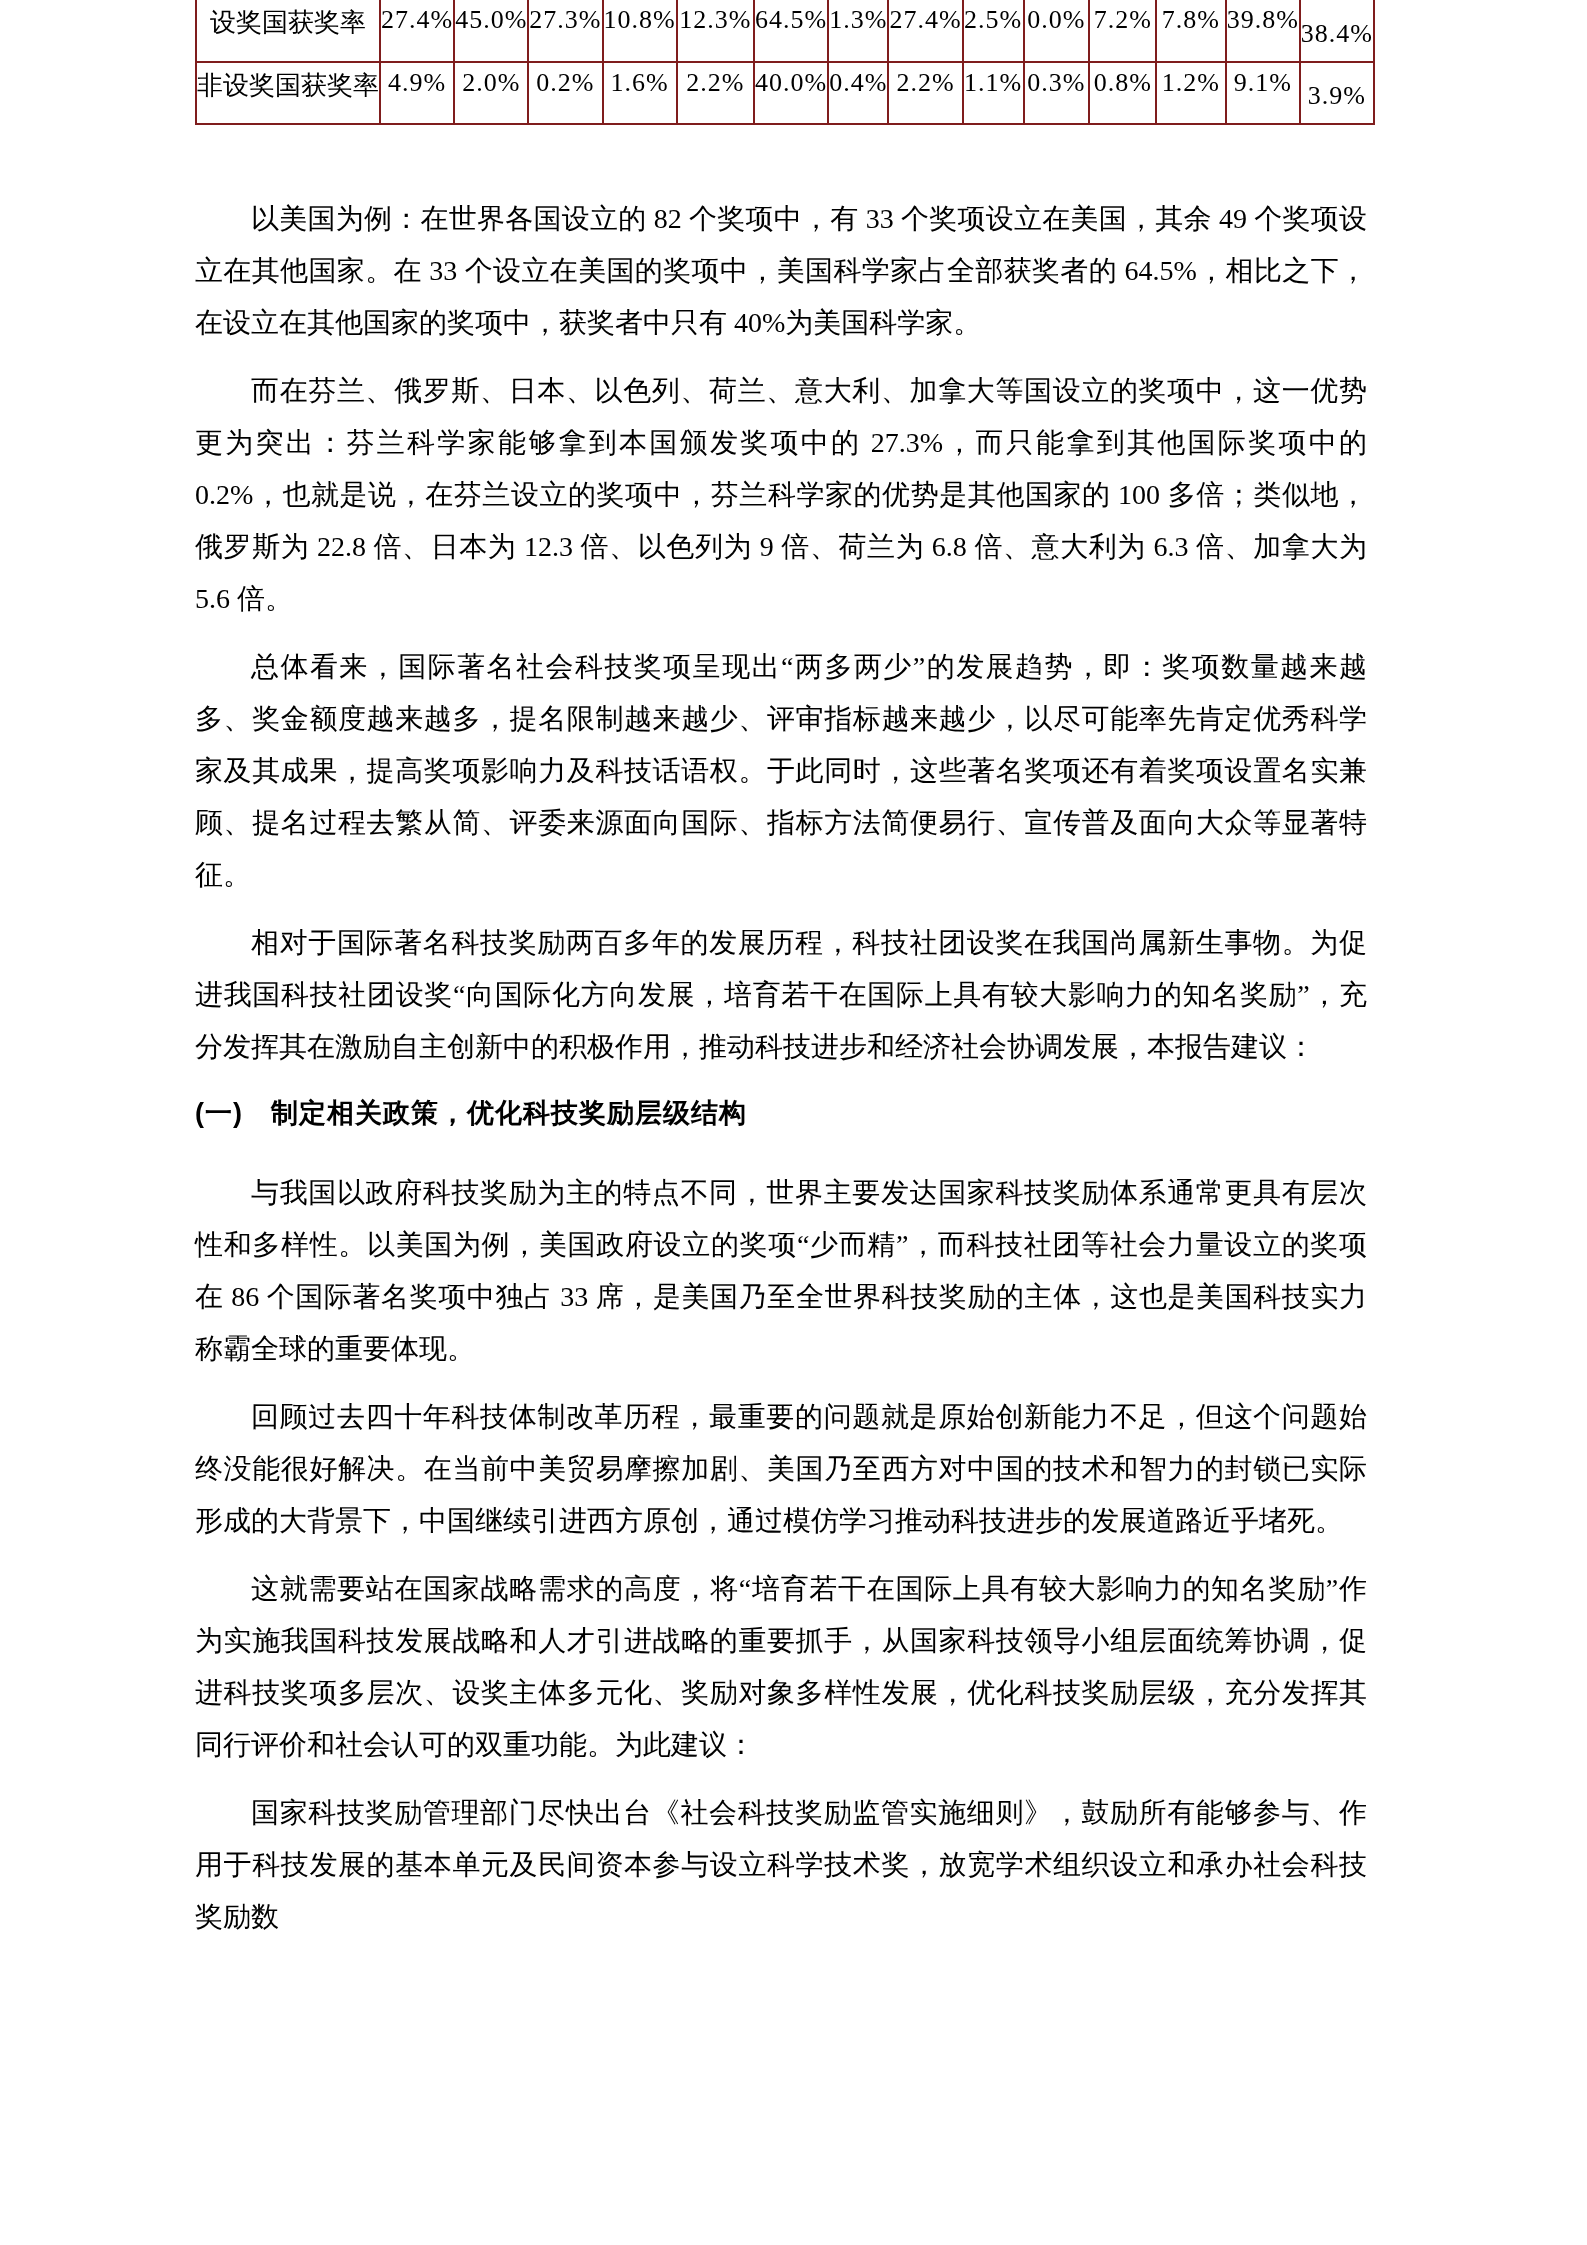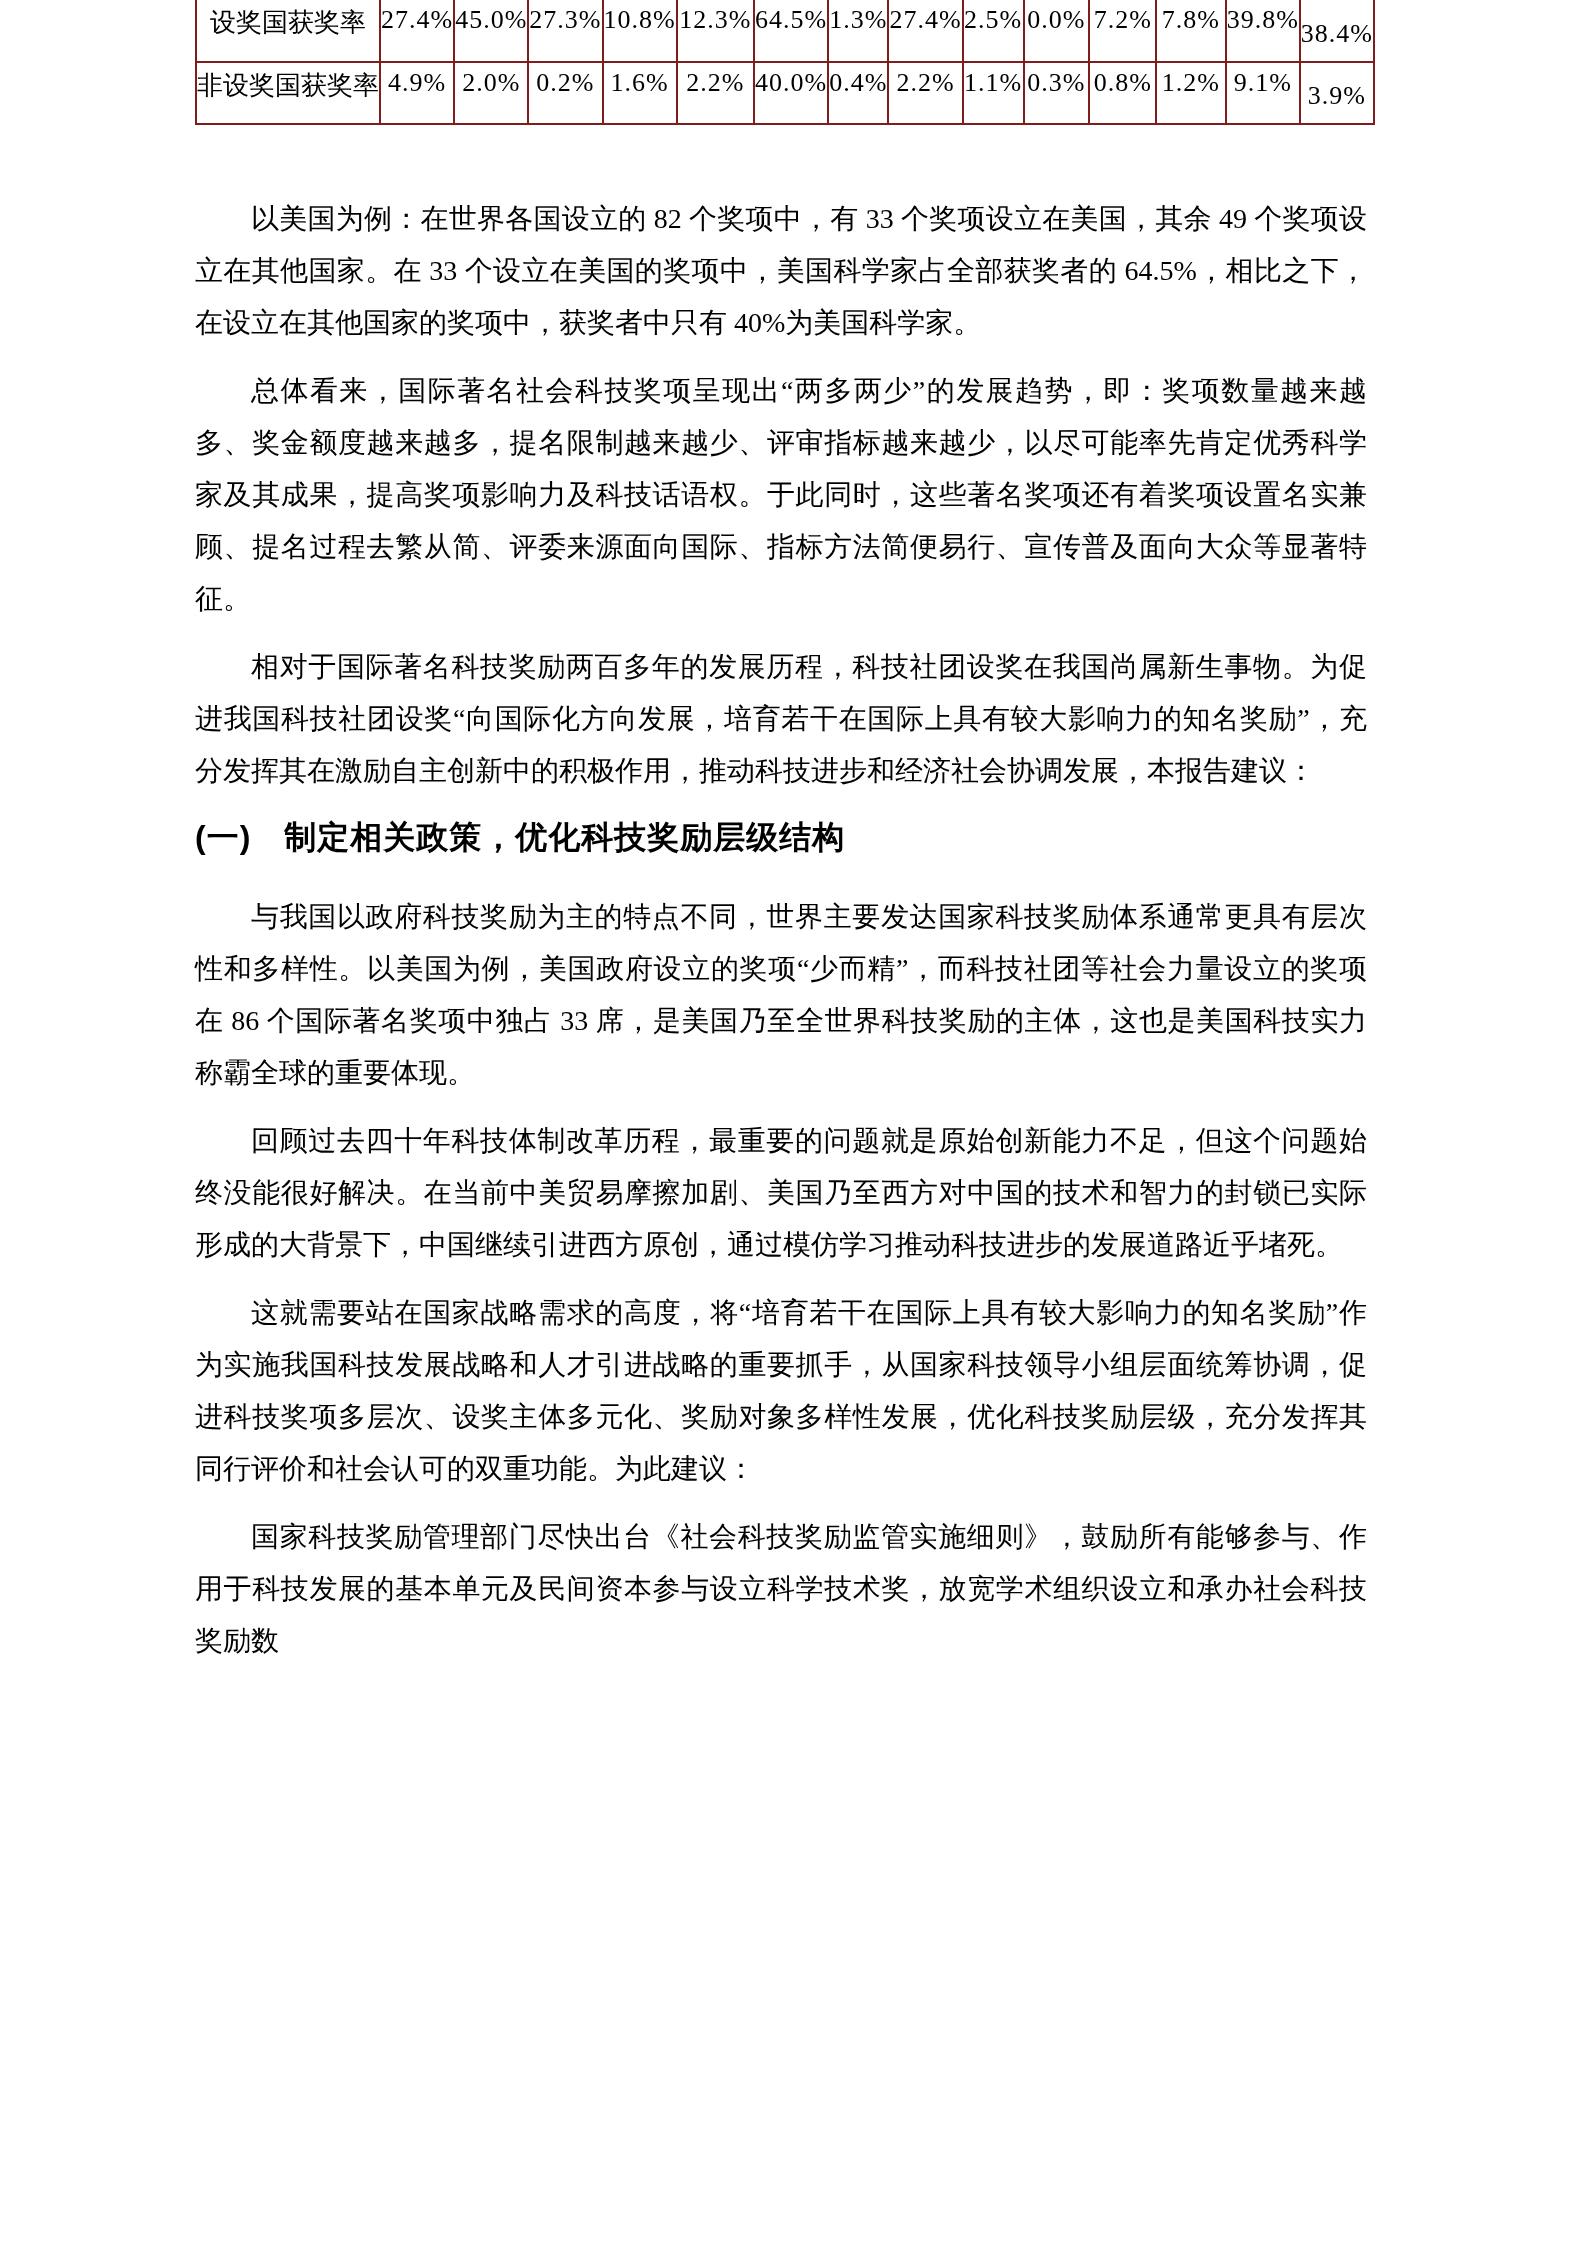--- a/index.html
+++ b/index.html
@@ -56,21 +56,21 @@
   h1.sec-heading {
     font-family: "Liberation Sans", "DejaVu Sans", sans-serif;
     font-size: 38px;
     line-height: 60px;
     font-weight: bold;
     letter-spacing: 2px;
     margin: 14px 0 80px 0;
   }
   h2.sub-heading {
     font-family: "Liberation Sans", "DejaVu Sans", sans-serif;
-    font-size: 32px;
+    font-size: 27px;
     line-height: 48px;
     font-weight: bold;
     letter-spacing: 1px;
     margin: 14px 0 30px 0;
   }
 </style>
 </head>
 <body>
 
 <div class="page">
@@ -126,20 +126,21 @@
       <td>0.8%</td>
       <td>1.2%</td>
       <td>9.1%</td>
       <td class="last-col">3.9%</td>
     </tr>
   </tbody>
     </table>
 
   <p class="body-par">以美国为例：在世界各国设立的 82 个奖项中，有 33 个奖项设立在美国，其余 49 个奖项设立在其他国家。在 33 个设立在美国的奖项中，美国科学家占全部获奖者的 64.5%，相比之下，在设立在其他国家的奖项中，获奖者中只有 40%为美国科学家。</p>
 
+  <p class="body-par">而在芬兰、俄罗斯、日本、以色列、荷兰、意大利、加拿大等国设立的奖项中，这一优势更为突出：芬兰科学家能够拿到本国颁发奖项中的 27.3%，而只能拿到其他国际奖项中的 0.2%，也就是说，在芬兰设立的奖项中，芬兰科学家的优势是其他国家的 100 多倍；类似地，俄罗斯为 22.8 倍、日本为 12.3 倍、以色列为 9 倍、荷兰为 6.8 倍、意大利为 6.3 倍、加拿大为 5.6 倍。</p>
 
 
 
   <p class="body-par">总体看来，国际著名社会科技奖项呈现出“两多两少”的发展趋势，即：奖项数量越来越多、奖金额度越来越多，提名限制越来越少、评审指标越来越少，以尽可能率先肯定优秀科学家及其成果，提高奖项影响力及科技话语权。于此同时，这些著名奖项还有着奖项设置名实兼顾、提名过程去繁从简、评委来源面向国际、指标方法简便易行、宣传普及面向大众等显著特征。</p>
 
   <p class="body-par">相对于国际著名科技奖励两百多年的发展历程，科技社团设奖在我国尚属新生事物。为促进我国科技社团设奖“向国际化方向发展，培育若干在国际上具有较大影响力的知名奖励”，充分发挥其在激励自主创新中的积极作用，推动科技进步和经济社会协调发展，本报告建议：</p>
 
   <h2 class="sub-heading">(一)　制定相关政策，优化科技奖励层级结构</h2>
 
   <p class="body-par">与我国以政府科技奖励为主的特点不同，世界主要发达国家科技奖励体系通常更具有层次性和多样性。以美国为例，美国政府设立的奖项“少而精”，而科技社团等社会力量设立的奖项在 86 个国际著名奖项中独占 33 席，是美国乃至全世界科技奖励的主体，这也是美国科技实力称霸全球的重要体现。</p>

